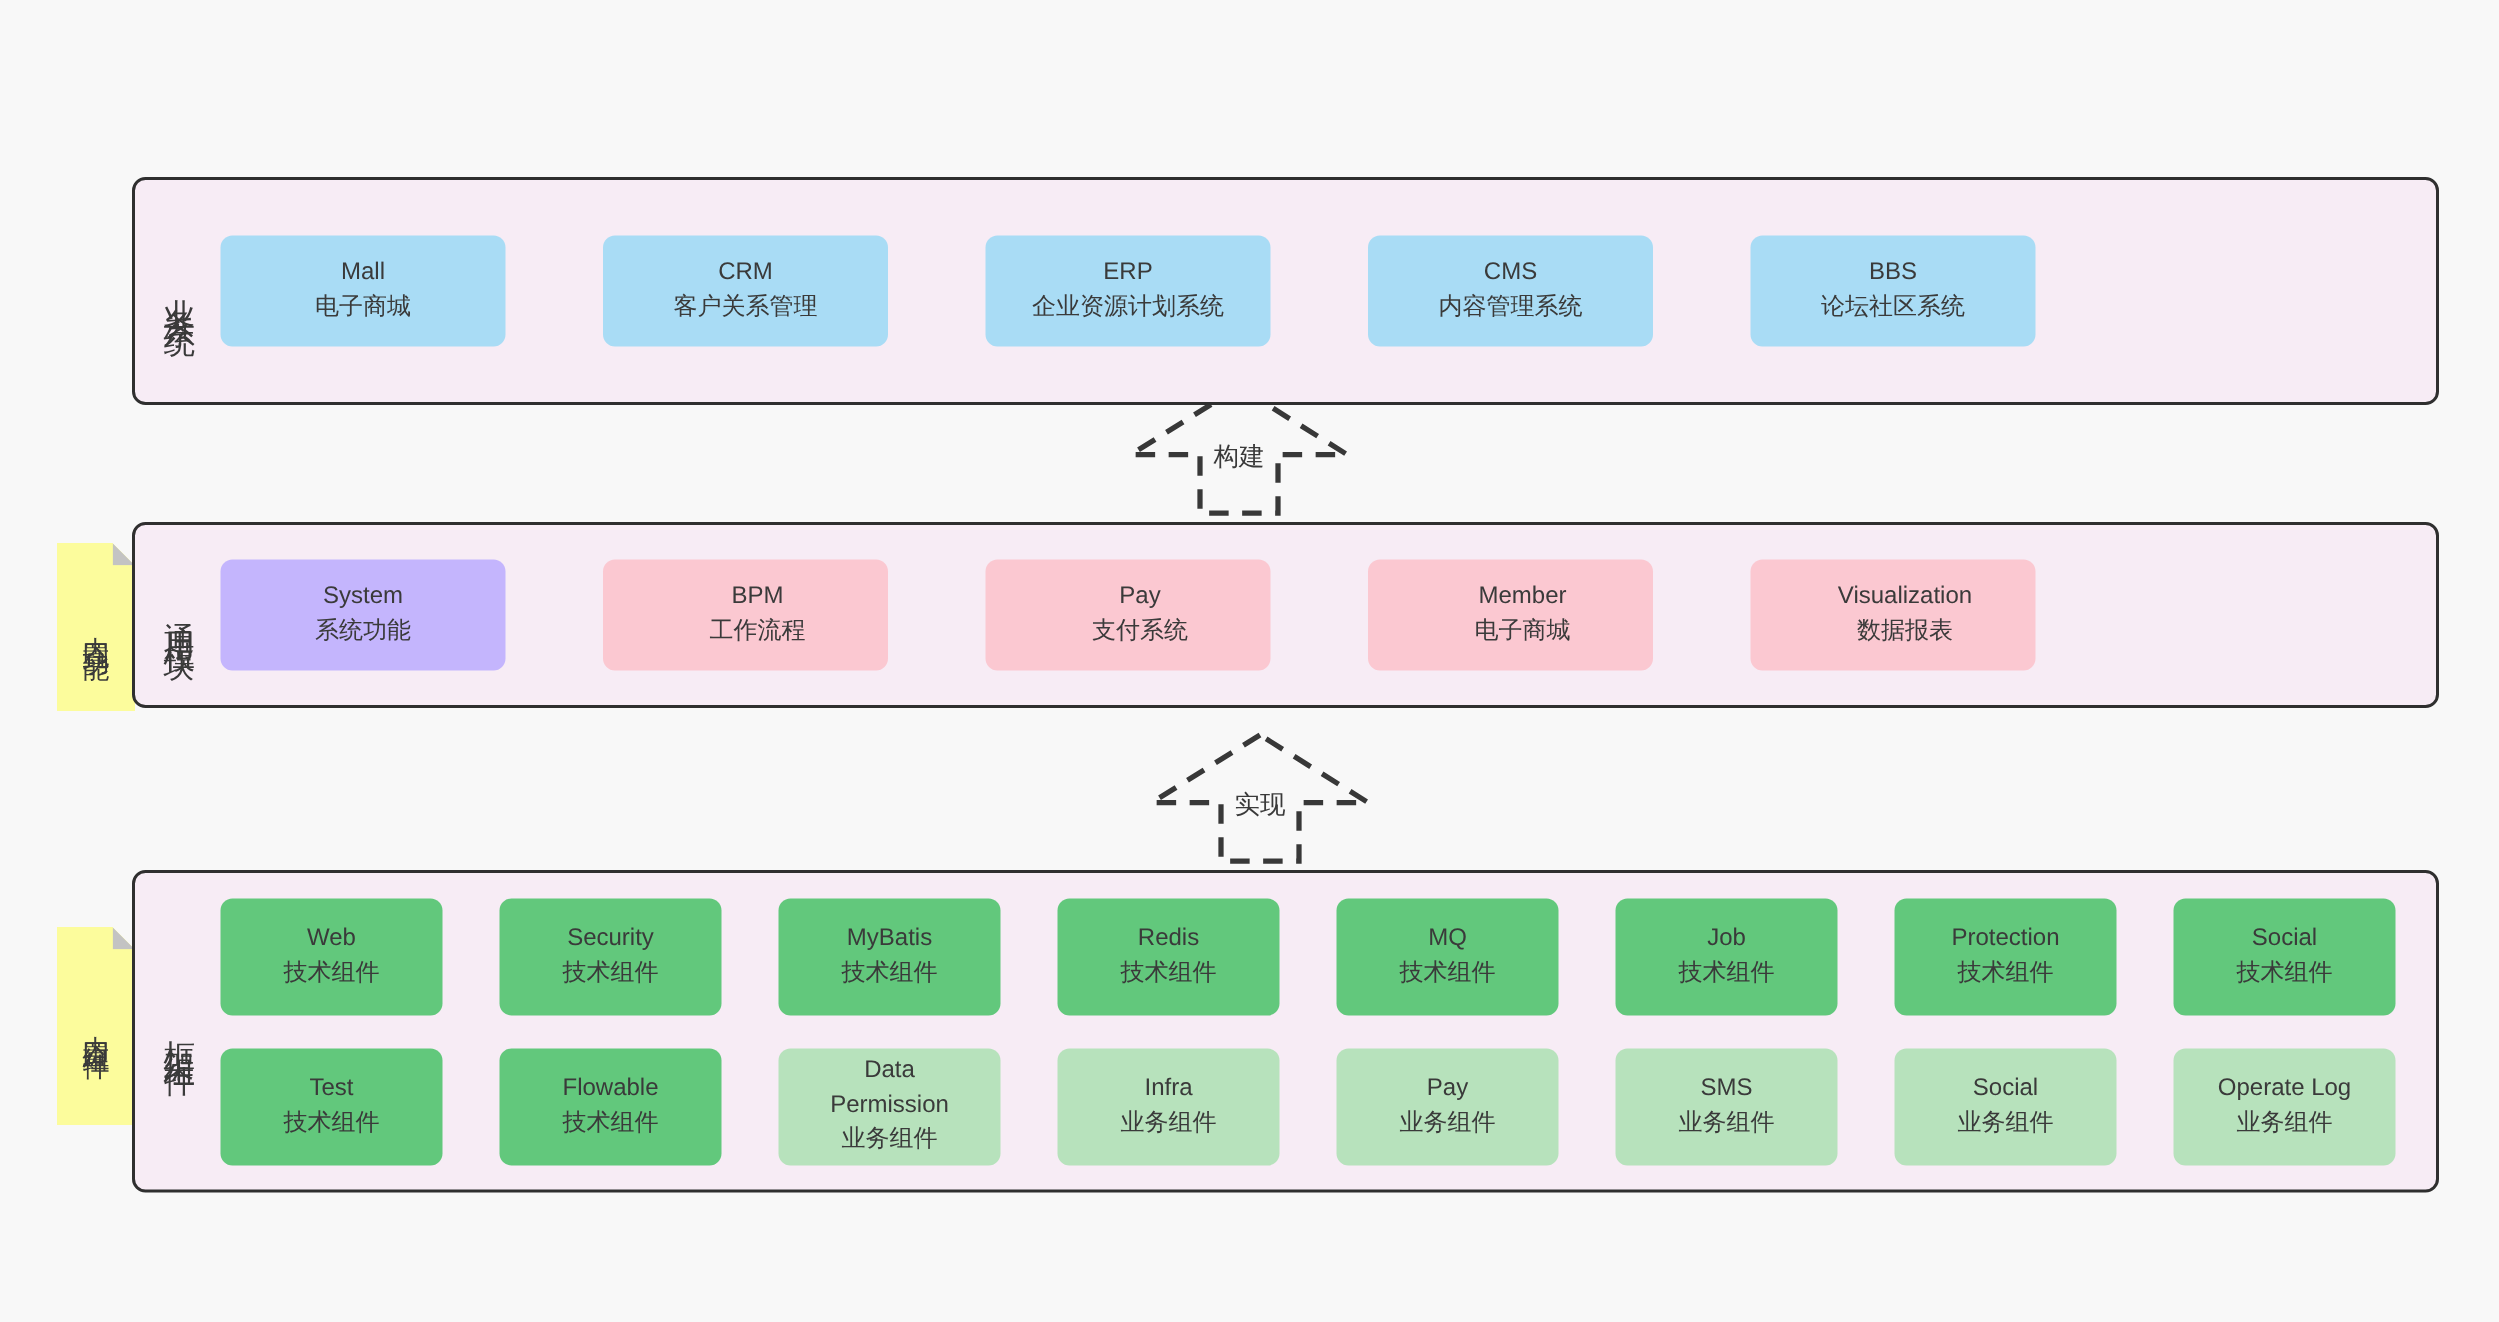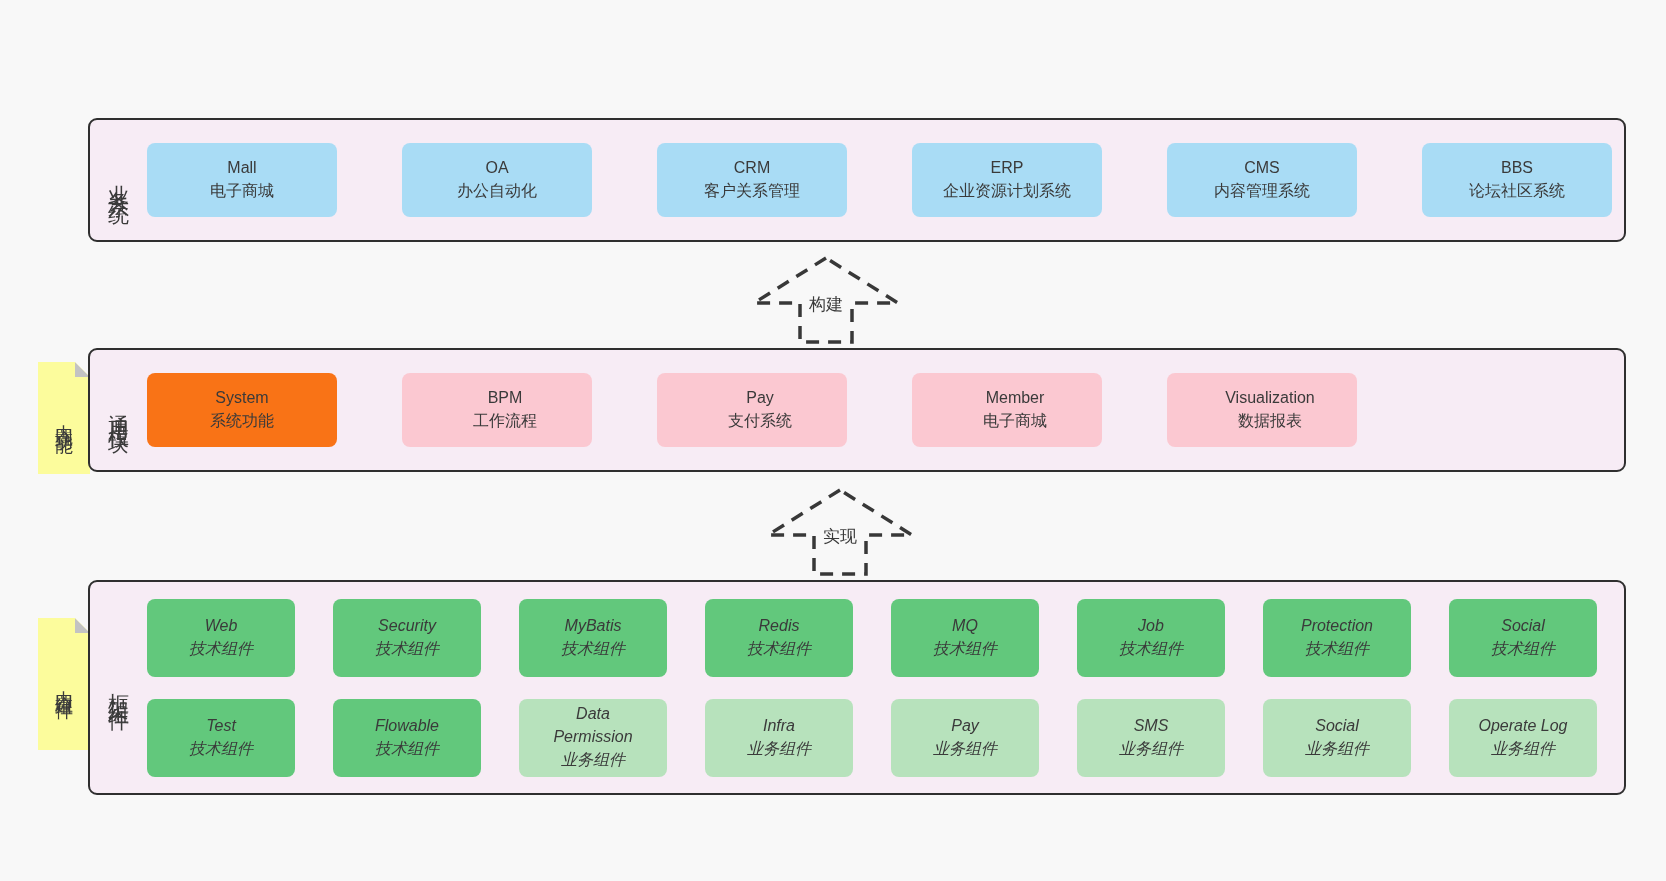--- a/index.html
+++ b/index.html
@@ -18,62 +18,61 @@
   .panel{
     position:absolute;
     left:88px;width:1538px;
     background:#f7ecf5;
     border:2.5px solid #2f2f2f;
     border-radius:9px;
     box-sizing:border-box;
     display:flex;
     z-index:2;
   }
-  .panel-1{top:118px;height:124px;}
+  .panel-1{top:118px;height:152px;}
   .panel-2{top:348px;height:124px;}
   .panel-3{top:580px;height:215px;}
   .panel-label{
     width:57px;
     display:flex;align-items:center;justify-content:center;
     font-size:21px;
     color:#3a3a3a;
     writing-mode:vertical-rl;
     text-orientation:upright;
     letter-spacing:6px;
   }
   .boxes-row{
     flex:1;
     display:flex;align-items:center;
     gap:65px;
   }
   .grid-rows{
     flex:1;
     display:flex;flex-direction:column;justify-content:center;
     gap:22px;
-    font-style:italic;
   }
   .grid-row{
     display:flex;align-items:center;
     gap:38px;
   }
   
   .box{
     border-radius:8px;
     display:flex;flex-direction:column;
     align-items:center;justify-content:center;
     text-align:center;
     font-size:16px;line-height:1.42;
     color:#3a3a3a;
     box-sizing:border-box;
     flex:none;
   }
   .box-lg{width:190px;height:74px;}
   .box-sm{width:148px;height:78px;padding:0 16px;}
   .c-blue{background:#a9dcf5;}
-  .c-red{background:#f97316;}
+  .c-red{background:#c4b5fd;}
   .c-pink{background:#fbc8d1;padding-left:16px;}
   .c-green{background:#62c87c;}
   .c-lightgreen{background:#b7e2bc;}
   
   .sticky{
     position:absolute;
     left:38px;width:52px;
     background:#fcfc9c;
     display:flex;align-items:center;justify-content:center;
     clip-path:polygon(0 0, calc(100% - 15px) 0, 100% 15px, 100% 100%, 0 100%);
@@ -130,24 +129,20 @@
   </svg>
 
   <div class="panel panel-1">
     <div class="panel-label">业务系统</div>
     <div class="boxes-row">
       <div class="box box-lg c-blue">
         <span>Mall</span>
         <span>电子商城</span>
       </div>
       <div class="box box-lg c-blue">
-        <span>OA</span>
-        <span>办公自动化</span>
-      </div>
-      <div class="box box-lg c-blue">
         <span>CRM</span>
         <span>客户关系管理</span>
       </div>
       <div class="box box-lg c-blue">
         <span>ERP</span>
         <span>企业资源计划系统</span>
       </div>
       <div class="box box-lg c-blue">
         <span>CMS</span>
         <span>内容管理系统</span>

